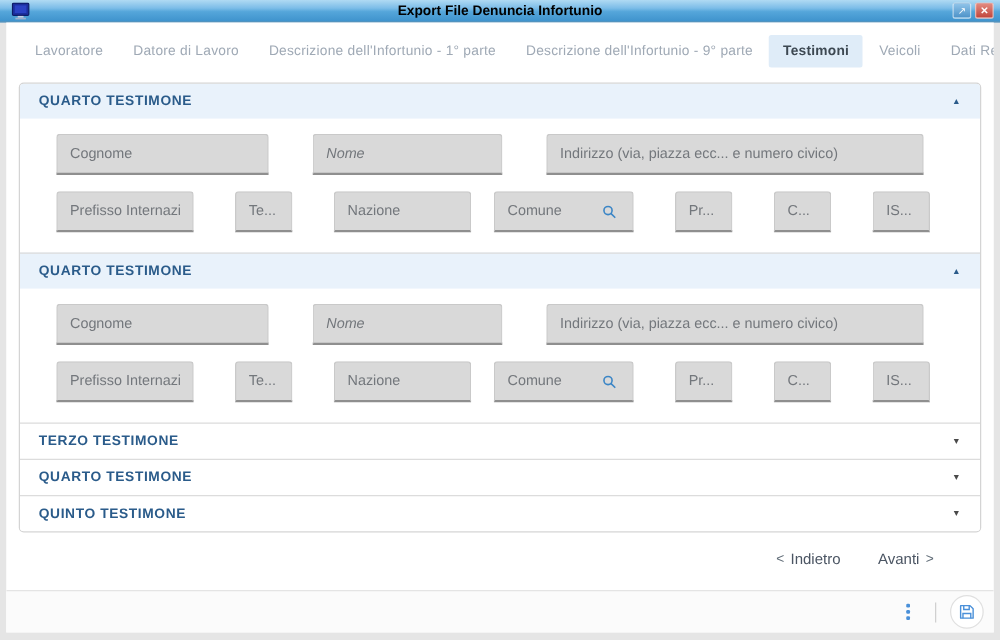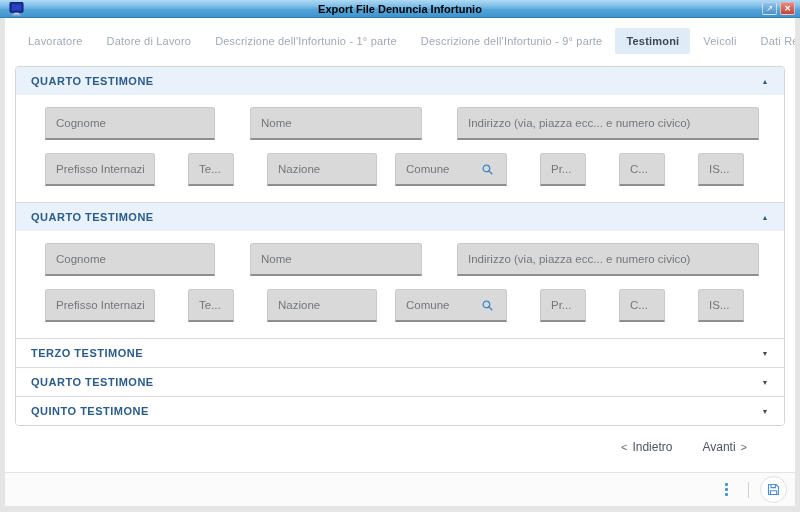--- a/index.html
+++ b/index.html
@@ -92,21 +92,21 @@
     height: 33px; display: flex; align-items: center; padding: 0 12px 0 0;
   }
   .fld-wrap .fld-inner {
     flex: 1; min-width: 0; background: transparent; border: none; outline: none;
     height: 100%; padding: 0 4px 0 10px;
     font-size: 11.5px; color: #333; font-family: "Liberation Sans", sans-serif;
   }
   .fld-wrap .fld-inner::placeholder { color: #73777c; opacity: 1; }
   .search-ic { flex: 0 0 auto; cursor: pointer; display: inline-flex; }
 
-  .w-cognome { width: 170px; } .w-nome { width: 172px; } .w-indirizzo { width: 302px; }
+  .w-cognome { width: 170px; } .w-nome { width: 152px; font-style: italic; } .w-indirizzo { width: 302px; }
   .w-prefisso { width: 110px; } .w-tel { width: 46px; } .w-nazione { width: 110px; }
   .w-comune { width: 112px; } .w-prov { width: 46px; } .w-cap { width: 46px; } .w-istat { width: 46px; }
 
   
   .nav-row {
     display: flex; justify-content: flex-end; gap: 30px;
     padding: 14px 48px 0 0;
     font-size: 12px; color: #4b5563;
   }
   .nav-link { cursor: pointer; display: inline-flex; align-items: center; gap: 5px; }

